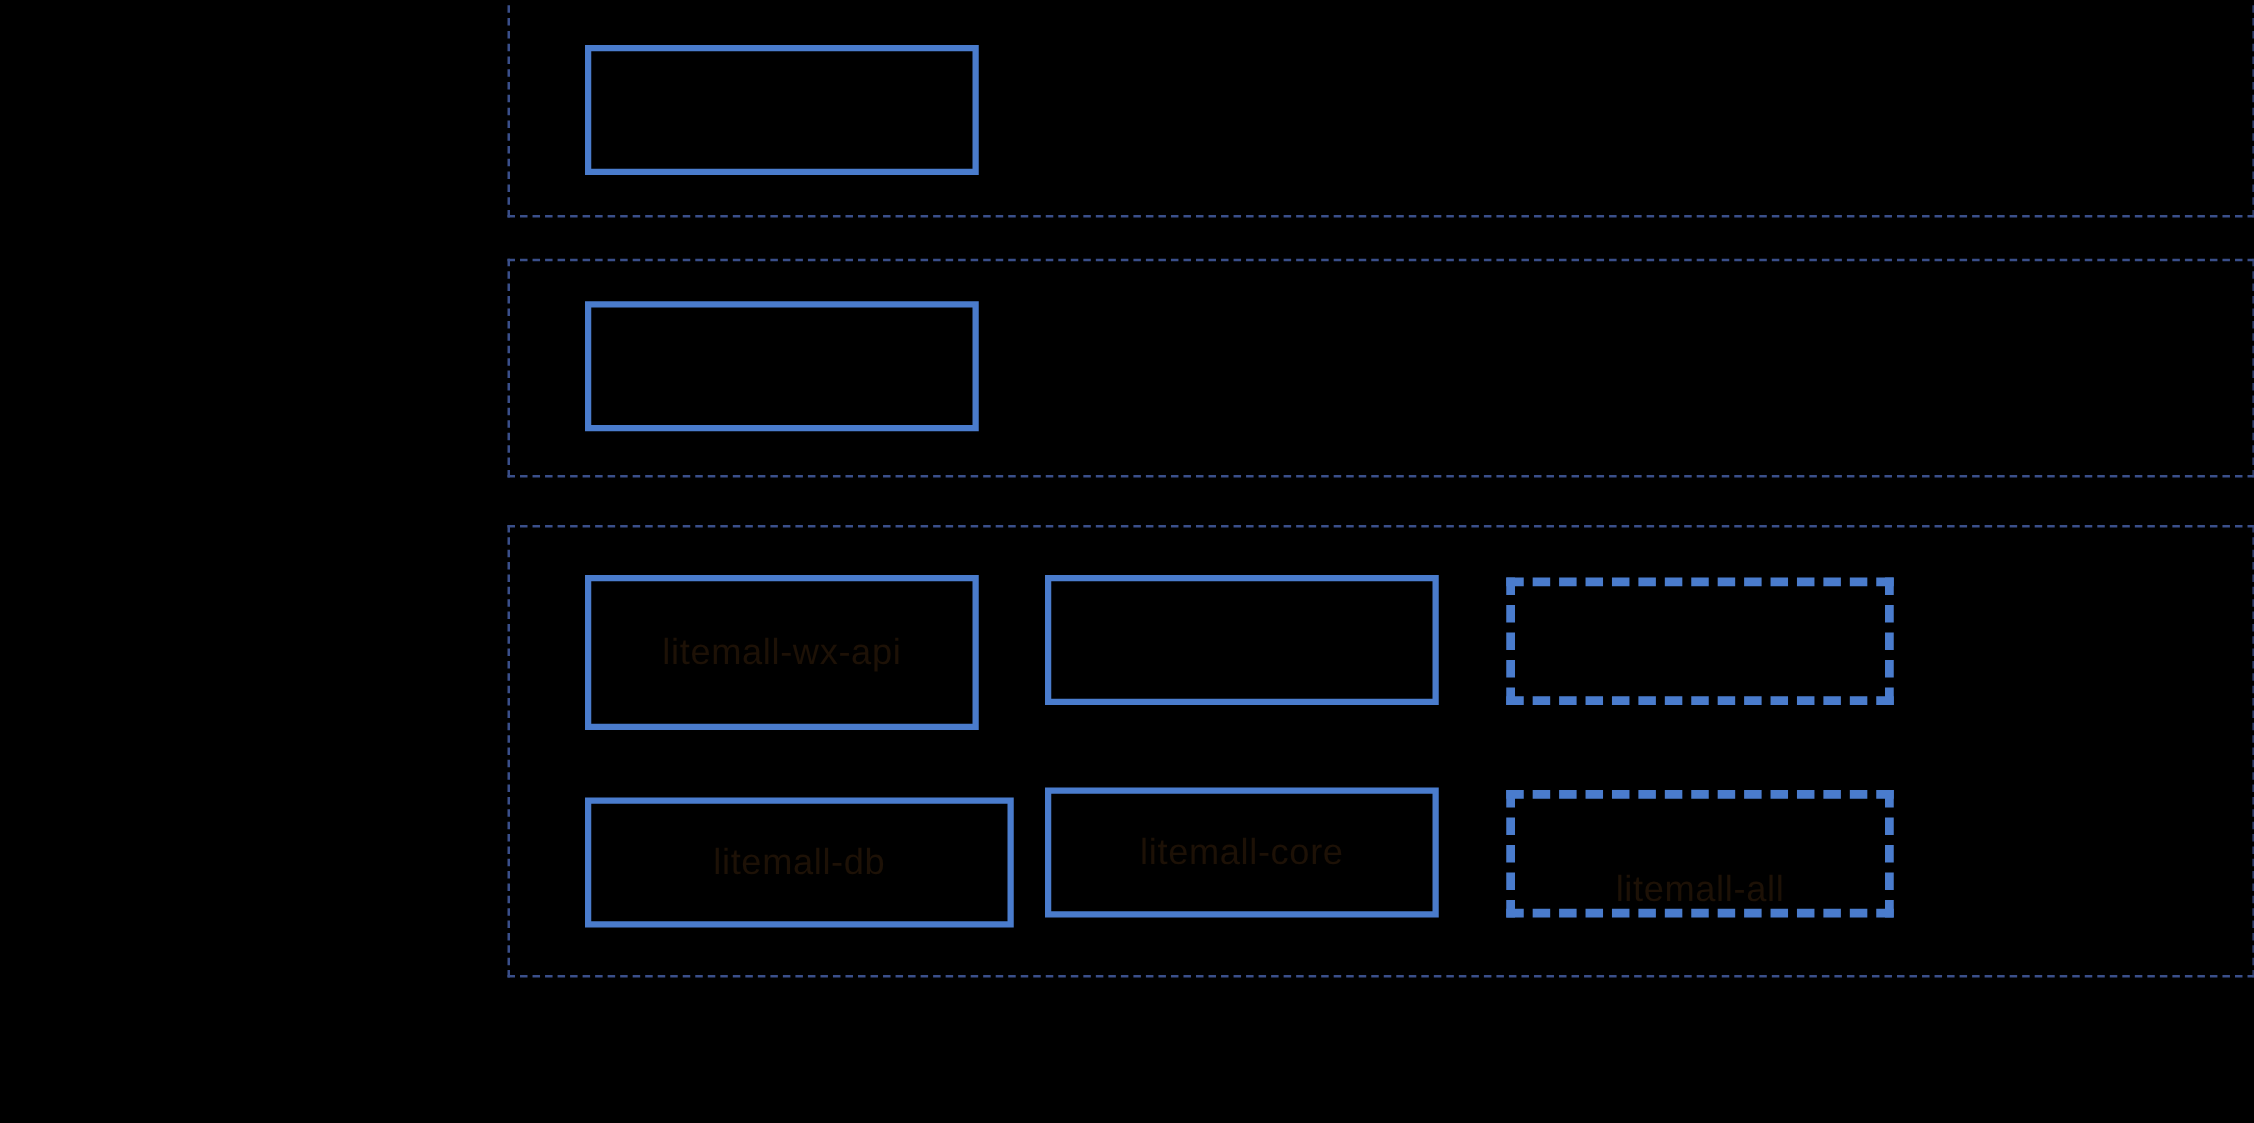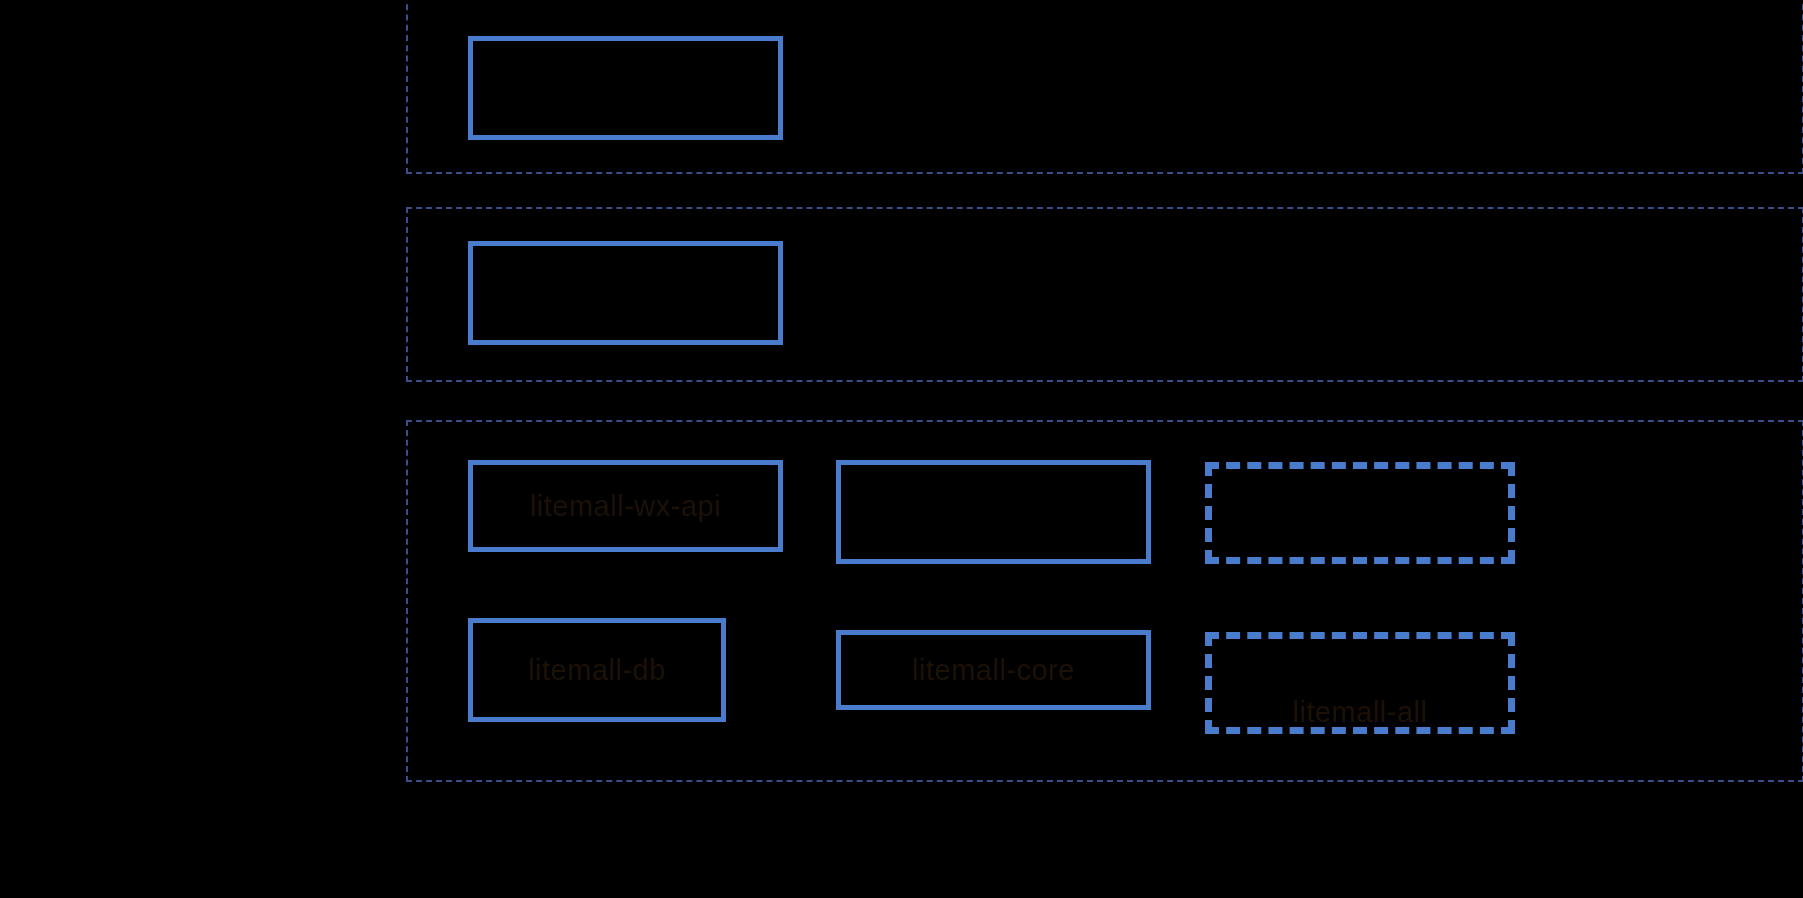--- a/index.html
+++ b/index.html
@@ -74,37 +74,37 @@
 
   <div class="group" style="left:406px; top:207px; width:1398px; height:175px;">
 
     <div class="node solid" style="left:60px; top:32px; width:315px; height:104px;">
       <span class="node-label"></span>
     </div>
   </div>
 
   <div class="group" style="left:406px; top:420px; width:1398px; height:362px;">
 
-    <div class="node solid" style="left:60px; top:38px; width:315px; height:92px;">
+    <div class="node solid" style="left:60px; top:38px; width:315px; height:124px;">
       <span class="node-label">litemall-wx-api</span>
     </div>
 
     <div class="node solid" style="left:428px; top:38px; width:315px; height:104px;">
       <span class="node-label"></span>
     </div>
 
     <div class="node dashed" style="left:797px; top:40px; width:310px; height:102px;">
       <span class="node-label"></span>
     </div>
 
-    <div class="node solid" style="left:60px; top:196px; width:258px; height:104px;">
+    <div class="node solid" style="left:60px; top:216px; width:343px; height:104px;">
       <span class="node-label">litemall-db</span>
     </div>
 
-    <div class="node solid" style="left:428px; top:208px; width:315px; height:80px;justify-content:center;">
+    <div class="node solid" style="left:428px; top:208px; width:315px; height:104px;justify-content:center;">
       <span class="node-label">litemall-core</span>
     </div>
 
     <div class="node dashed" style="left:797px; top:210px; width:310px; height:102px;">
       <span class="node-label">litemall-all</span>
     </div>
   </div>
 
 </div>
 

